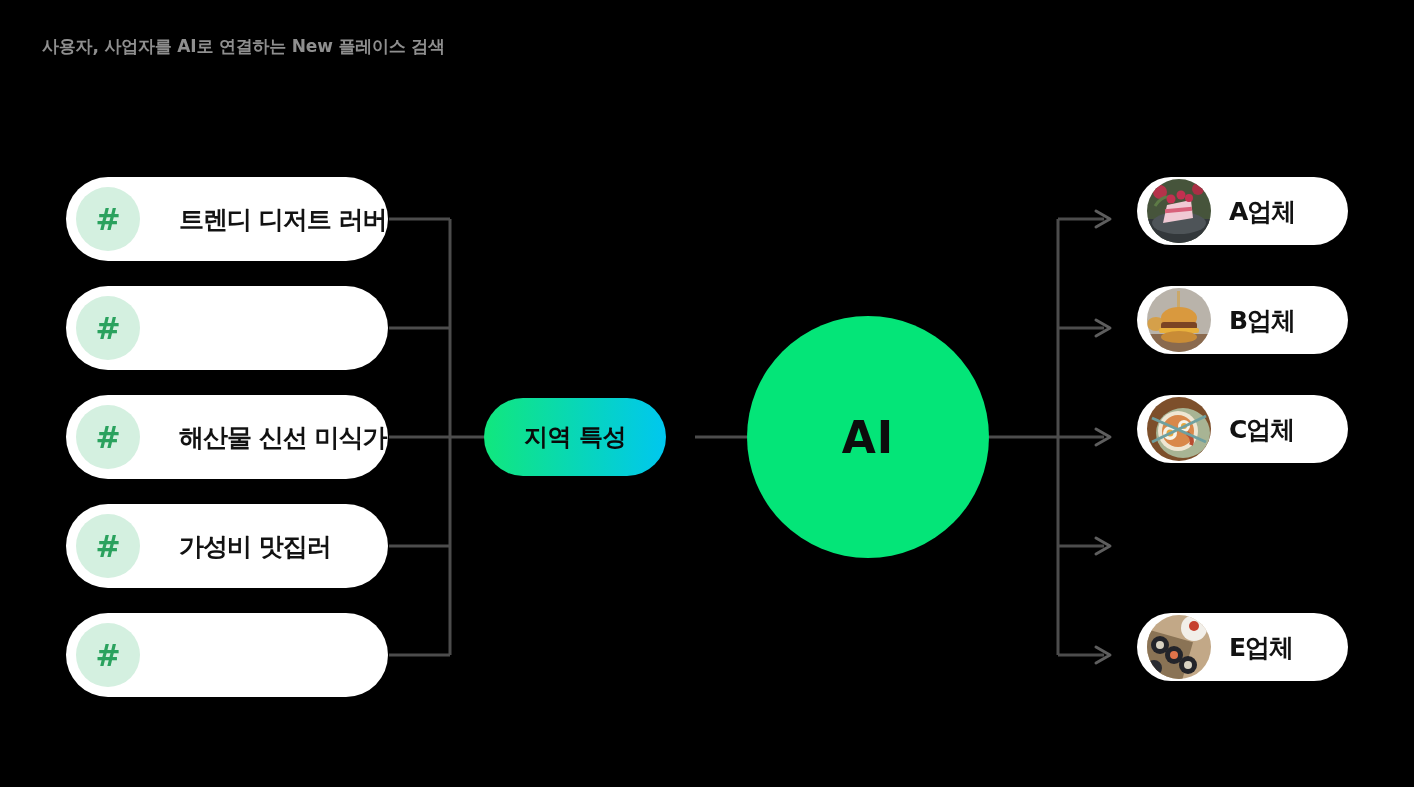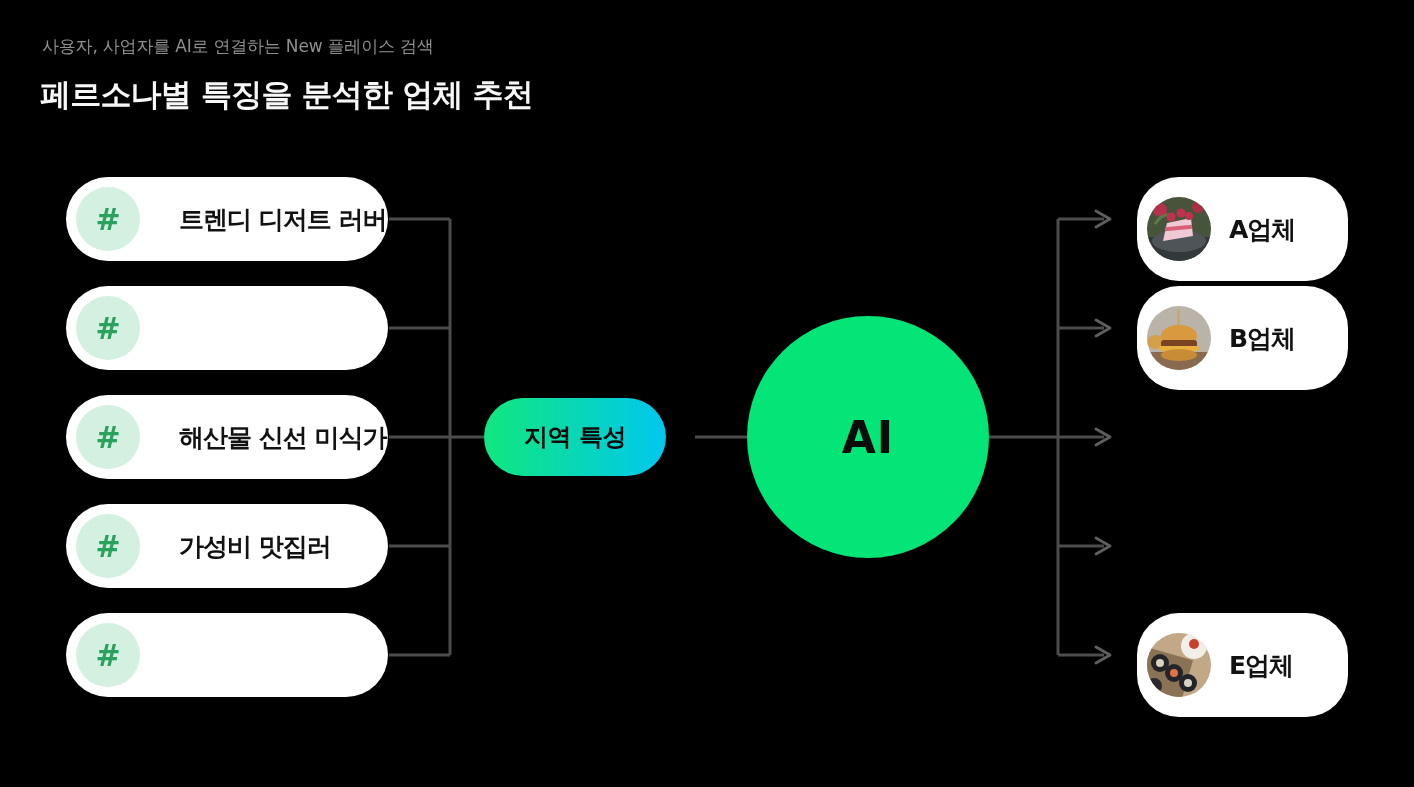--- a/index.html
+++ b/index.html
@@ -2,21 +2,21 @@
 <html style="--background: #000000; --pill-bg: #ffffff; --subtitle-gray: #8f8f8f; --hash-bg: #d4f0e0; --hash-fg: #2aa25e; --gradient-start: #11e77d; --gradient-end: #00c7ef; --ai-green: #04e578; --line: #4c4c4c; --arrow: #5e5e5e;"><head>
 <meta charset="utf-8">
 <style>
   html,body { margin:0; padding:0; background:#000; }
   .canvas {
     position:relative; width:1414px; height:787px; background:#000;
     font-family:"DejaVu Sans","Liberation Sans",sans-serif; overflow:hidden;
   }
   .subtitle {
     position:absolute; left:42px; top:35px;
-    font-size:17px; font-weight:400; letter-spacing:-0.2px;
+    font-size:17px; font-weight:700; letter-spacing:-0.2px;
     color:var(--subtitle-gray,#8f8f8f);
   }
   .title {
     position:absolute; left:40px; top:74px;
     font-size:31px; font-weight:800; letter-spacing:-0.8px; color:#f7f7f7;
   }
   .connector { position:absolute; left:0; top:0; }
   .connector .wire  { stroke:var(--line,#4c4c4c); stroke-width:3; fill:none; }
   .connector .arrow { stroke:var(--arrow,#5e5e5e); stroke-width:3; fill:none;
                       stroke-linecap:round; stroke-linejoin:round; }
@@ -43,35 +43,34 @@
     font-size:24px; font-weight:700; color:#0a0a0a; letter-spacing:-0.5px;
   }
   .ai-circle {
     position:absolute; left:747px; top:316px; width:242px; height:242px; border-radius:50%;
     background:var(--ai-green,#04e578);
     display:flex; align-items:center; justify-content:center;
     font-size:44px; font-weight:600; color:#0c0c0c; letter-spacing:1px;
   }
 
   .company-pill {
-    position:absolute; left:1137px; width:211px; height:104px;
+    position:absolute; left:1137px; width:211px; height:68px;
     background:var(--pill-bg,#fff); border-radius:42px;
     display:flex; align-items:center; padding-left:10px; box-sizing:border-box;
   }
   .photo { width:64px; height:64px; border-radius:50%; overflow:hidden; flex:none; }
   .photo svg { width:100%; height:100%; display:block; }
   .company-pill .label { margin-left:18px; font-size:25px; font-weight:700; color:#121212; letter-spacing:-1px; }
 </style>
 </head>
 <body>
 
 <div class="canvas">
 
   <div class="subtitle">사용자, 사업자를 AI로 연결하는 New 플레이스 검색</div>
-  <div class="title">페르소나별 특징을 분석한 업체 추천</div>
 
   <svg class="connector" width="1414" height="787" viewBox="0 0 1414 787" aria-hidden="true">
     <path class="wire" d="M389 219 H450 M389 328 H450 M389 437 H513 M389 546 H450 M389 655 H450"></path>
     <path class="wire" d="M450 219 V655"></path>
     <path class="wire" d="M695 437 H747"></path>
     <path class="wire" d="M989 437 H1058"></path>
     <path class="wire" d="M1058 219 V655"></path>
     <path class="wire" d="M1058 219 H1104 M1058 328 H1104 M1058 437 H1104 M1058 546 H1104 M1058 655 H1104"></path>
     <path class="arrow" d="M1096 211 L1110 219 L1096 227"></path>
     <path class="arrow" d="M1096 320 L1110 328 L1096 336"></path>
@@ -130,20 +129,38 @@
         <ellipse cx="9" cy="36" rx="9" ry="7" fill="#d5a04a"></ellipse>
         <ellipse cx="32" cy="30" rx="18" ry="11" fill="#d9993e"></ellipse>
         <rect x="14" y="34" width="36" height="8" rx="3" fill="#7a4424"></rect>
         <rect x="12" y="40" width="40" height="5" rx="2" fill="#e8b03c"></rect>
         <ellipse cx="32" cy="49" rx="18" ry="6" fill="#c98c36"></ellipse>
       </svg>
     </div>
     <div class="label">B업체</div>
   </div>
 
+  <div class="company-pill r2">
+    <div class="photo">
+      <svg viewBox="0 0 64 64">
+        <rect width="64" height="64" fill="#7d4f2b"></rect>
+        <ellipse cx="36" cy="36" rx="27" ry="25" fill="#a8b494"></ellipse>
+        <circle cx="31" cy="34" r="20" fill="#efe6d2"></circle>
+        <circle cx="31" cy="34" r="16" fill="#d9884a"></circle>
+        <path d="M40 36 q7 5 4 12" stroke="#b84c30" stroke-width="4" fill="none"></path>
+        <circle cx="23" cy="36" r="7" fill="#f7f3e8"></circle>
+        <circle cx="23" cy="36" r="3.5" fill="#e8a83c"></circle>
+        <circle cx="37" cy="29" r="6" fill="#f7f3e8"></circle>
+        <circle cx="37" cy="29" r="3" fill="#e8a83c"></circle>
+        <line x1="5" y1="21" x2="59" y2="45" stroke="#6fa0a0" stroke-width="3"></line>
+        <line x1="5" y1="45" x2="59" y2="19" stroke="#6fa0a0" stroke-width="3"></line>
+      </svg>
+    </div>
+    <div class="label">C업체</div>
+  </div>
 
 
   <div class="company-pill r4">
     <div class="photo">
       <svg viewBox="0 0 64 64">
         <rect width="64" height="64" fill="#c2a887"></rect>
         <circle cx="47" cy="13" r="13" fill="#f2efe9"></circle>
         <circle cx="47" cy="11" r="5" fill="#c6402e"></circle>
         <rect x="-6" y="20" width="46" height="50" fill="#8a7355" transform="rotate(16 17 45)"></rect>
         <circle cx="13" cy="30" r="9" fill="#23242a"></circle>

